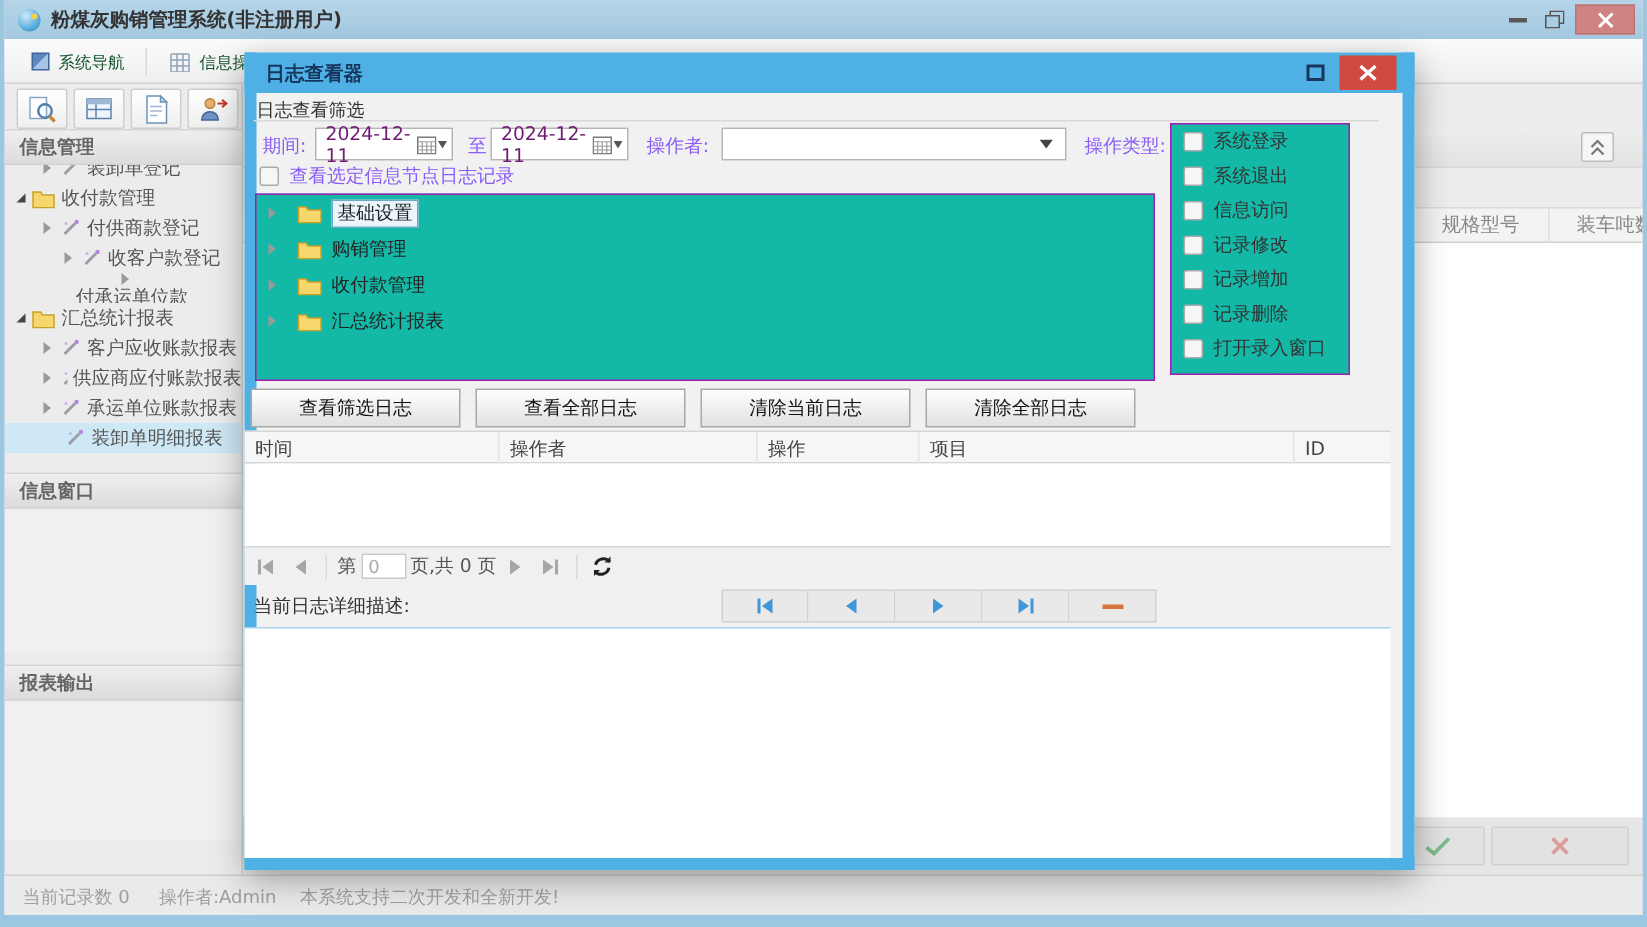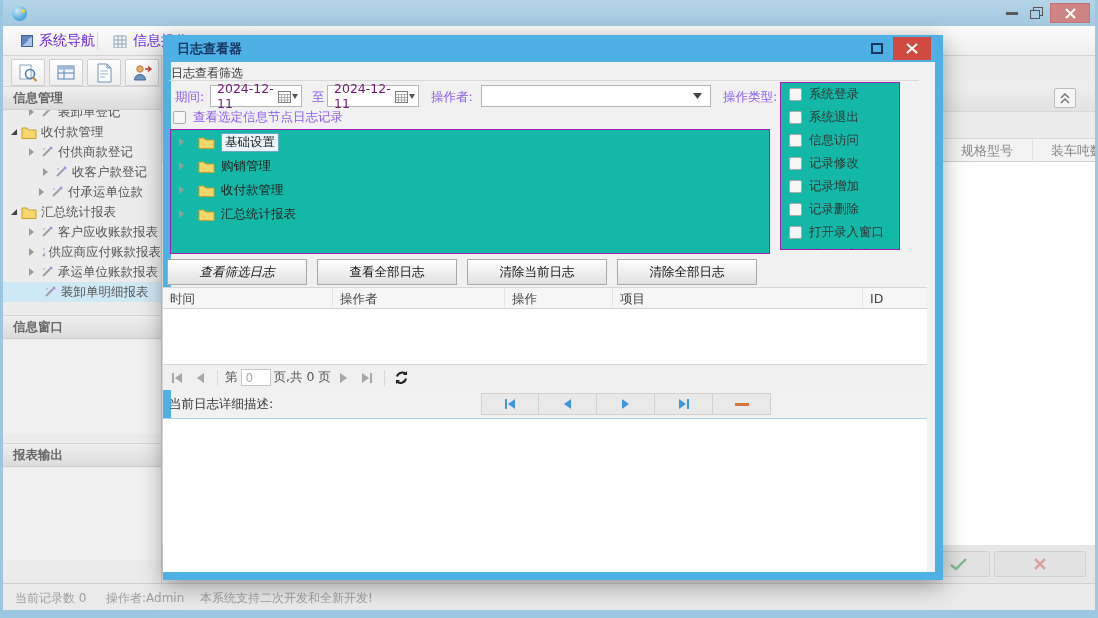--- a/index.html
+++ b/index.html
@@ -12,21 +12,21 @@
   
   .titlebar { left:-3px; top:0; width:1098px; height:26px; background:linear-gradient(#b5d4e8,#a3c9e0);
               display:flex; align-items:center; padding-left:12px; }
   .titlebar .t { font-size:13px; color:#333; margin-left:7px; font-weight:bold; }
   .appicon { width:15px; height:15px; border-radius:50%; background:radial-gradient(circle at 35% 30%, #cfe9fa, #5aaede 60%, #2f7fb5); position:relative; }
   .appicon i { position:absolute; right:2px; top:3px; width:4px; height:4px; border-radius:50%; background:#f2d24b; }
   .winbtn { display:flex; align-items:center; justify-content:center; }
   .minbar { width:12px; height:3px; background:#5a5a5a; }
   .closebtn-main { background:#d08383; border:1px solid #bf7272; }
   .tabbar { left:-3px; top:26px; width:1098px; height:30px; background:linear-gradient(#fbfbfb,#efefef); border-bottom:1px solid #d3d3d3; }
-  .tab { position:absolute; top:3px; height:24px; display:flex; align-items:center; gap:6px; padding:0 10px; font-size:14px; color:#6d28d9; }
+  .tab { position:absolute; top:3px; height:24px; display:flex; align-items:center; gap:6px; padding:0 10px; font-size:11px; color:#14532d; }
   .tabsep { position:absolute; top:6px; width:1px; height:18px; background:#d8d8d8; }
   .navsq { width:12px; height:12px; background:linear-gradient(135deg,#5e86c0 50%,#a8c4e6 50%); border:1px solid #3d6397; }
 
   .toolbtn { top:59px; width:34px; height:27px; background:linear-gradient(#ffffff,#eeeeee); border:1px solid #cfcfcf; border-radius:2px; display:flex; align-items:center; justify-content:center; }
 
   
   .sidebar-border { left:158px; top:56px; width:1px; height:527px; background:#d2d2d2; }
   .panelhdr { left:0; width:158px; height:24px; background:linear-gradient(#efefef,#dcdcdc); border-top:1px solid #d5d5d5; border-bottom:1px solid #cfcfcf; font-size:12.5px; font-weight:bold; color:#666; line-height:22px; padding-left:10px; }
   .panelbody { left:0; width:158px; background:#f0f0f0; }
   .tree { left:0; top:110px; width:158px; height:202px; overflow:hidden; }
@@ -91,20 +91,21 @@
 </style>
 </head>
 <body>
 
 <div class="screen">
 
   <div class="abs titlebar">
     <span class="appicon">
         <i></i>
       </span>
+    <span class="t">粉煤灰购销管理系统(非注册用户)</span>
   </div>
   <div class="abs winbtn" style="left:999px;top:5px;width:20px;height:16px;">
       <span class="minbar"></span>
     </div>
   <div class="abs winbtn" style="left:1023px;top:5px;width:20px;height:16px;">
     <svg width="13" height="12">
         <rect x="3.5" y="0.5" width="9" height="8" fill="none" stroke="#555"></rect>
         <rect x="0.5" y="3.5" width="9" height="8" fill="#a9cde3" stroke="#555"></rect>
       </svg>
   </div>
@@ -190,21 +191,21 @@
     </div>
     <div class="srow" style="padding-left:26px;justify-content:center;">
       <span class="exp-c"></span>
       <svg width="14" height="14">
           <line x1="3" y1="11" x2="10" y2="4" stroke="#9aa0a8" stroke-width="2"></line>
           <circle cx="11" cy="3" r="1.5" fill="#b08ae0"></circle>
           <circle cx="4" cy="4" r="1" fill="#c7b3ea"></circle>
         </svg>
       <span class="lbl">收客户款登记</span>
     </div>
-    <div class="srow" style="padding-left:36px;">
+    <div class="srow" style="padding-left:8px;flex-direction:column;">
       <span class="exp-c"></span>
       <svg width="14" height="14">
           <line x1="3" y1="11" x2="10" y2="4" stroke="#9aa0a8" stroke-width="2"></line>
           <circle cx="11" cy="3" r="1.5" fill="#b08ae0"></circle>
           <circle cx="4" cy="4" r="1" fill="#c7b3ea"></circle>
         </svg>
       <span class="lbl">付承运单位款</span>
     </div>
     <div class="srow" style="padding-left:8px;">
       <span class="exp-e"></span>
@@ -402,21 +403,21 @@
         <div class="dtrow">
           <span class="exp-c"></span>
           <svg class="fico" width="17" height="13">
               <path d="M1 2h5l1.5 2H16v8.5H1z" fill="#f5d76b" stroke="#c9a227"></path>
             </svg>
           <span>汇总统计报表</span>
         </div>
       </div>
 
       <div class="abs" style="left:0;top:197px;width:764px;height:26px;">
-        <div class="abtn" style="left:4px;font-style:italic;">查看筛选日志</div>
+        <div class="abtn" style="left:4px;">查看筛选日志</div>
         <div class="abtn" style="left:154px;">查看全部日志</div>
         <div class="abtn" style="left:304px;">清除当前日志</div>
         <div class="abtn" style="left:454px;">清除全部日志</div>
       </div>
 
       <div class="abs loghdr">
         <span class="cell" style="left:0;width:170px;">时间</span>
         <span class="cell" style="left:170px;width:172px;">操作者</span>
         <span class="cell" style="left:342px;width:108px;">操作</span>
         <span class="cell" style="left:450px;width:250px;">项目</span>

